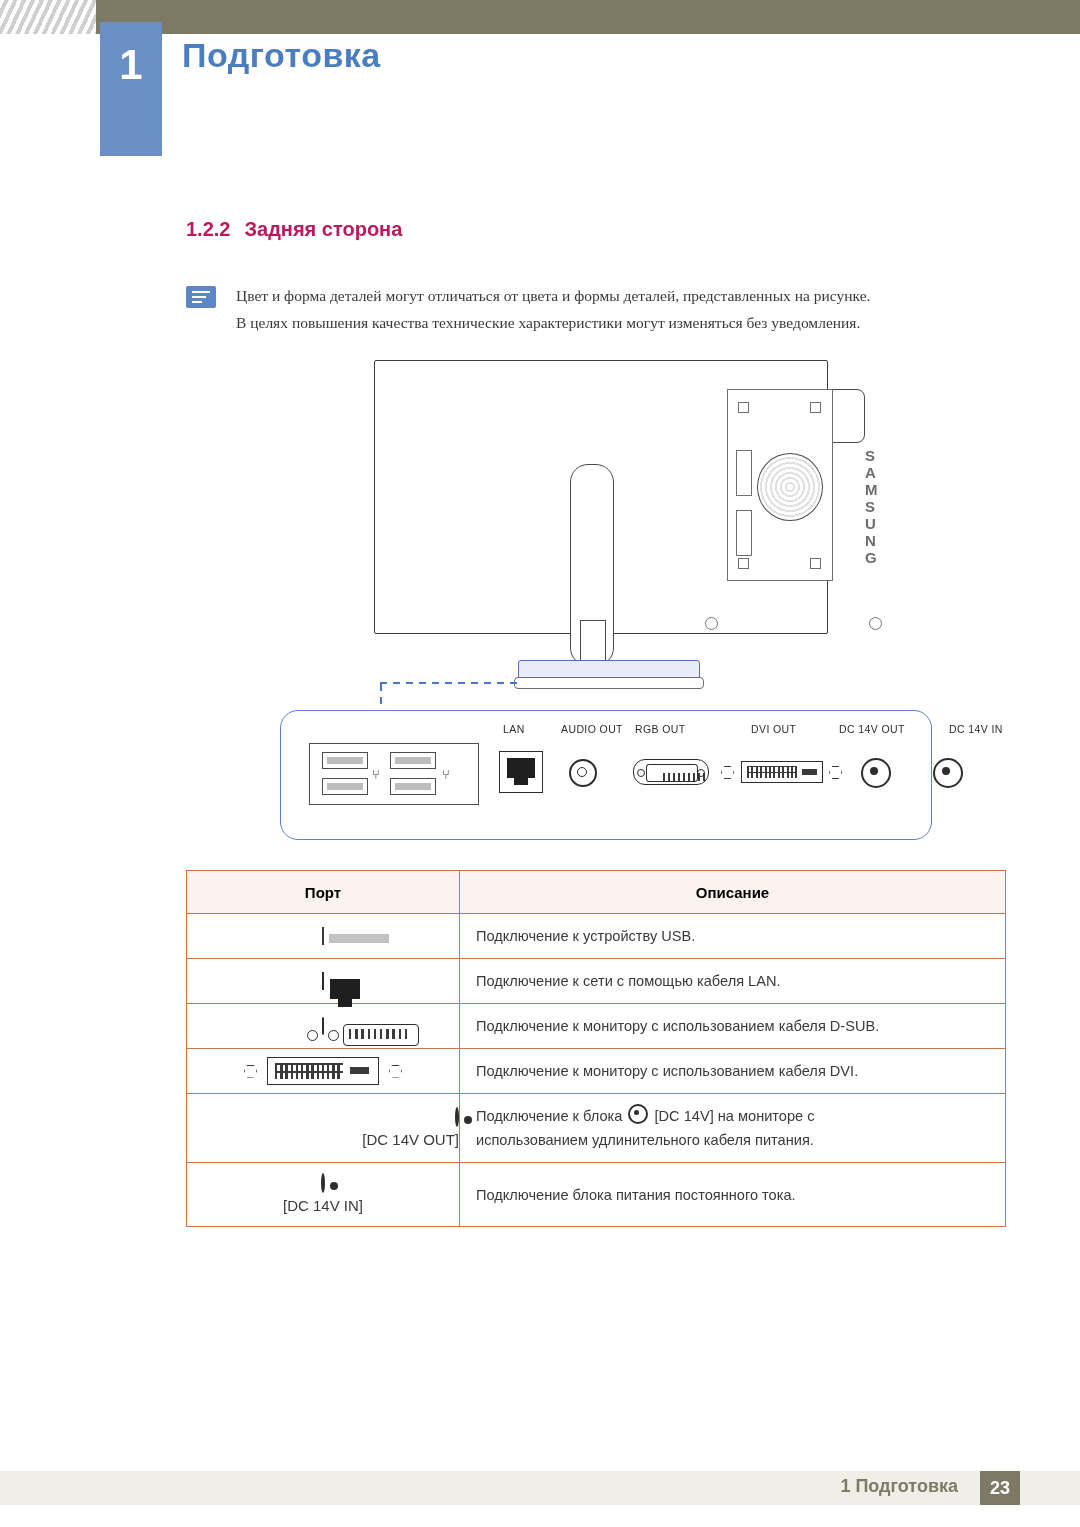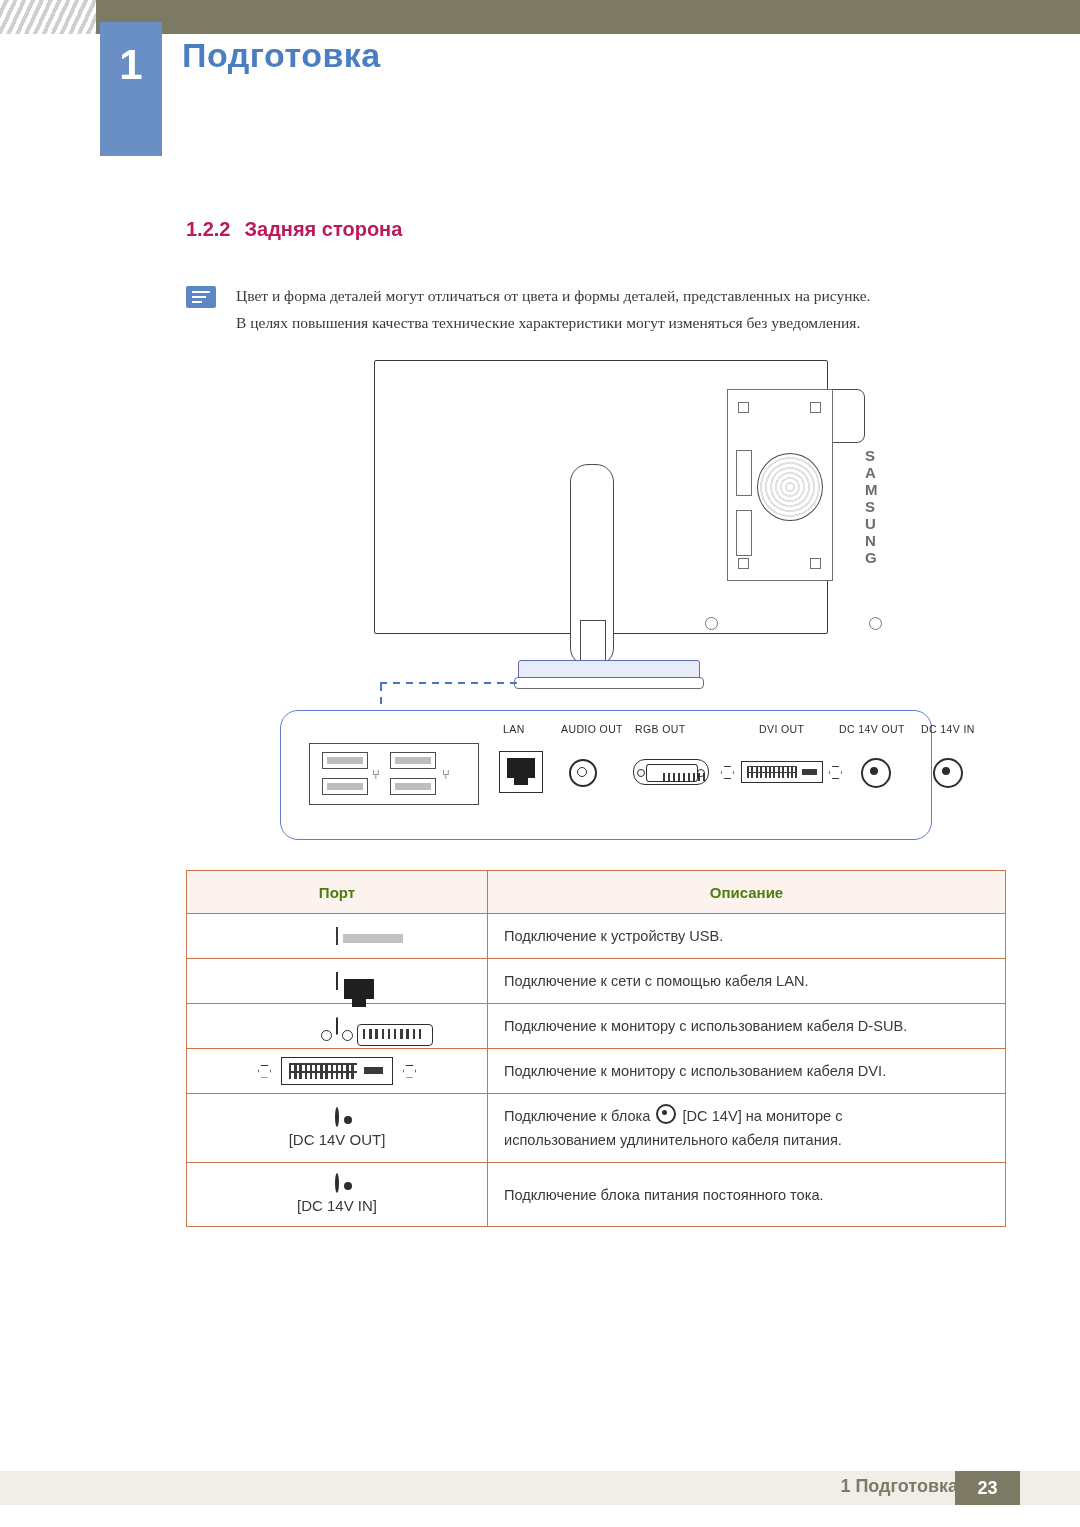--- a/index.html
+++ b/index.html
@@ -219,21 +219,21 @@
   .tbl {
     position:absolute; left:186px; top:870px; width:820px;
     border-collapse:collapse;
     font-size:14.6px; color:#3a3a3a;
   }
   .tbl th, .tbl td {
     border:1px solid #c8754a;
     padding:0;
   }
   .tbl thead th {
-    background:#fdf3ee; color:#4d7c0f; font-size:15px; font-weight:bold;
+    background:#fdf3ee; color:#000000; font-size:15px; font-weight:bold;
     height:42px; text-align:center;
   }
   .tbl td.c1 { width:272px; text-align:center; vertical-align:middle; }
   .tbl td.c2 { padding:10px 16px; vertical-align:middle; line-height:24px; }
   .row-h { height:36px; }
 
   .ic-wrap{ position:relative; display:inline-block; }
 
   
   .ic-usb{ width:72px; height:22px; border:1.6px solid #3a3a3a; background:#fff; position:relative;}
@@ -273,21 +273,21 @@
   
   .foot-band{
     position:absolute; left:0; bottom:22px; width:1080px; height:34px;
     background:#efeee7;
   }
   .foot-text{
     position:absolute; right:122px; bottom:30px;
     font-size:18px; font-weight:bold; color:#7d7b67;
   }
   .foot-page{
-    position:absolute; right:60px; bottom:22px; width:65px; height:34px;
+    position:absolute; right:60px; bottom:22px; width:40px; height:34px;
     background:#7c7a64; color:#ffffff; font-size:18px; font-weight:bold;
     text-align:center; line-height:34px;
   }
 </style>
 </head>
 <body>
 
 <div class="hdr-band"></div>
 <div class="hdr-hatch"></div>
 <div class="chapter-box">
@@ -359,23 +359,23 @@
         <div class="blade"></div>
     </div>
     <div class="hexnut" style="left:548px;top:55px;"></div>
 
     <div class="dcjack" style="left:580px;top:47px;"></div>
     <div class="dcjack" style="left:652px;top:47px;"></div>
 
     <div class="plabel" style="left:222px;top:12px;">LAN</div>
     <div class="plabel" style="left:280px;top:12px;">AUDIO OUT</div>
     <div class="plabel" style="left:354px;top:12px;">RGB OUT</div>
-    <div class="plabel" style="left:470px;top:12px;margin-left:8px;">DVI OUT</div>
+    <div class="plabel" style="left:470px;top:12px;">DVI OUT</div>
     <div class="plabel" style="left:558px;top:12px;">DC 14V OUT</div>
-    <div class="plabel" style="left:640px;top:12px;">DC 14V IN</div>
+    <div class="plabel" style="left:668px;top:12px;">DC 14V IN</div>
   </div>
 </div>
 
 <table class="tbl">
   <thead>
     <tr>
       <th>Порт</th>
       <th>Описание</th>
     </tr>
   </thead>
@@ -412,21 +412,21 @@
               <span class="grid"></span>
               <span class="blade"></span>
             </span>
           <span class="hexnut" style="position:relative;left:auto;top:auto;display:inline-block;"></span>
         </span>
       </td>
       <td class="c2">Подключение к монитору с использованием кабеля DVI.</td>
     </tr>
 
     <tr>
-      <td class="c1" style="padding:12px 14px;">
+      <td class="c1" style="padding:12px 0;text-align:right;">
         <span class="ic-wrap"><span class="ic-dc"></span></span>
         <span class="ic-caption">[DC 14V OUT]</span>
       </td>
       <td class="c2">
         <div>
           <span>Подключение к блока</span>
           <span class="inline-dc"></span>
           <span>[DC 14V] на мониторе с</span>
         </div>
         <div>использованием удлинительного кабеля питания.</div>

